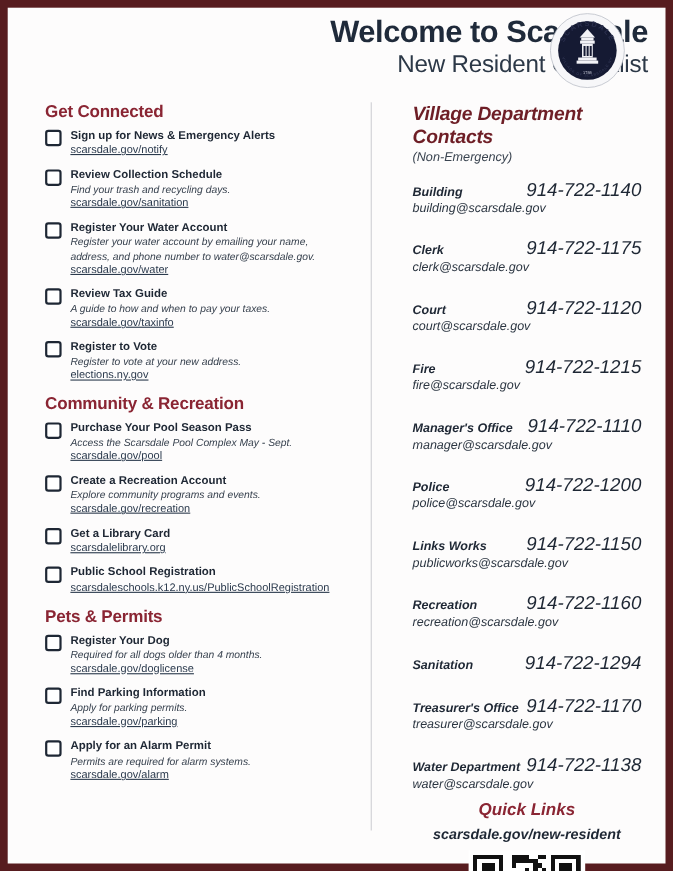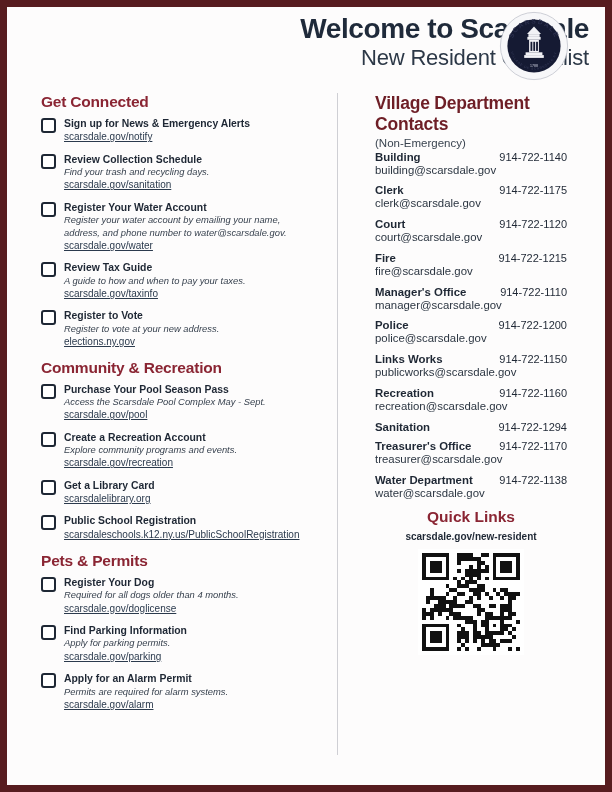--- a/index.html
+++ b/index.html
@@ -54,21 +54,22 @@
   }
   .divider {
     width: 1px;
     background: #cfcfd4;
     height: 662px;
     flex: none;
   }
   .col-right {
     flex: 1;
     padding-left: 18px;
-    padding-right: 38px;
+    padding-right: 22px;
+    font-style: italic;
   }
   
   .sec-head {
     color: #8a2533;
     font-weight: bold;
     font-size: 15.5px;
     letter-spacing: -0.2px;
     margin: 0 0 6px 0;
   }
   .sec-head.pets { margin-top: 11px; }
@@ -131,41 +132,42 @@
     display: flex;
     justify-content: space-between;
     align-items: baseline;
   }
   .dept {
     font-size: 11.4px;
     font-weight: bold;
     color: #1e2734;
   }
   .phone {
-    font-size: 11px;
+    font-size: 17px;
     color: #1e2734;
     white-space: nowrap;
+    margin-top: 12px;
   }
   .email {
     font-size: 11.4px;
     color: #2b3541;
     line-height: 1.25;
   }
   
   .quick {
     text-align: center;
     margin-top: 6px;
   }
   .quick-head {
     color: #8a2533;
     font-weight: bold;
     font-size: 15.5px;
   }
   .quick-url {
-    font-size: 10px;
+    font-size: 13px;
     font-weight: bold;
     color: #1e2734;
     margin-top: 5px;
   }
   .qr-wrap {
     margin-top: 7px;
     display: flex;
     justify-content: center;
   }
   .qr {

